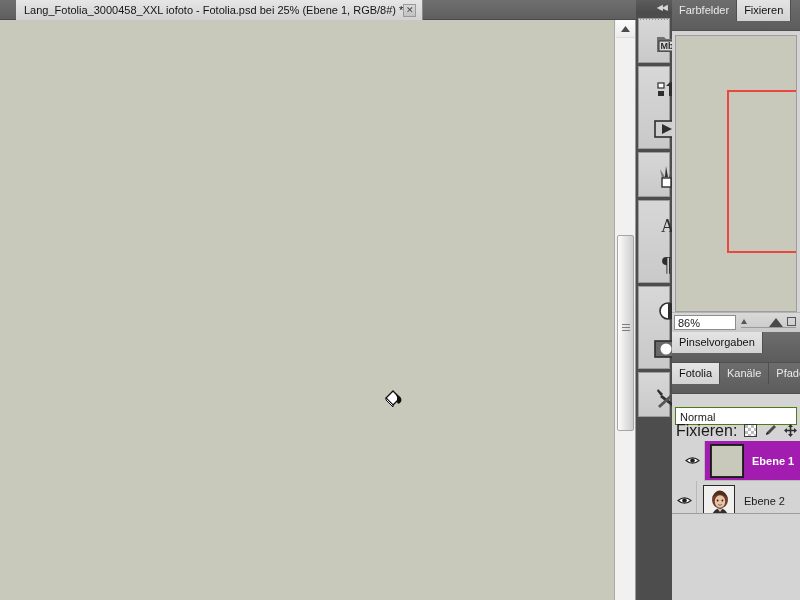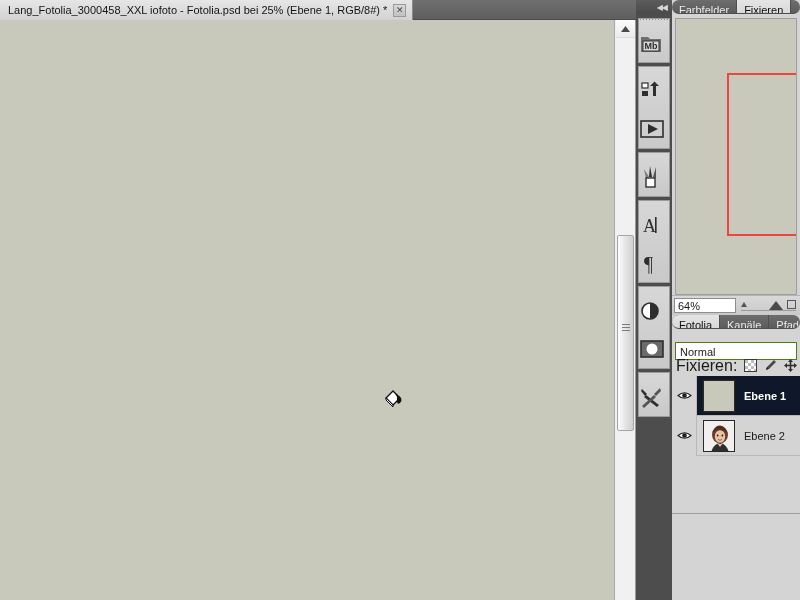--- a/index.html
+++ b/index.html
@@ -13,23 +13,23 @@
   }
   #app { position: relative; width: 800px; height: 600px; }
 
   
   #tabbar {
     position: absolute; left: 0; top: 0; width: 636px; height: 20px;
     background: linear-gradient(#6f6f6f, #5f5f5f);
     border-bottom: 1px solid #4a4a4a;
   }
   #doc-tab {
-    position: absolute; left: 0; top: 0; height: 20px;
+    position: absolute; left: 16px; top: 0; height: 20px;
     padding: 0 6px 0 8px;
-    display: flex; align-items: center; gap: 6px;
+    display: flex; align-items: center; 
     background: linear-gradient(#e6e6e6, #d2d2d2);
     border-right: 1px solid #8a8a8a;
     font-size: 11px; color: #141414; white-space: nowrap;
   }
   #doc-tab-title { line-height: 20px; }
   #tab-close {
     width: 13px; height: 13px;
     border: 1px solid #9a9a9a;
     background: linear-gradient(#d8d8d8, #c2c2c2);
     display: flex; align-items: center; justify-content: center;
@@ -96,38 +96,37 @@
   }
   .dock-group:first-of-type { margin-top: 2px; }
   .dock-grip {
     position: absolute; top: 2px; left: 3px; right: 3px; height: 2px;
     background-image: radial-gradient(#8e8e8e 40%, transparent 41%);
     background-size: 3px 3px;
   }
   .dock-btn {
     position: relative;
     width: 40px; height: 38px;
-    display: flex; align-items: center; justify-content: flex-start;
+    display: flex; align-items: center; justify-content: flex-end;
     cursor: pointer;
   }
   .dock-btn svg { display: block; }
 
   
   #right-col {
     position: absolute; left: 672px; top: 0; width: 128px; height: 600px;
     background: #d4d4d4;
   }
 
   
   .tabstrip {
-    display: flex; height: 14px;
+    display: flex; height: 31px;
     background: linear-gradient(#6d6d6d, #5c5c5c);
     border-bottom: 1px solid #4f4f4f;
     overflow: hidden;
-    border-radius: 9px;
   }
   .ptab {
     padding: 0 7px; height: 21px; line-height: 21px;
     font-size: 11px; color: #e9e9e9;
     border-right: 1px solid #4f4f4f;
     white-space: nowrap; cursor: pointer;
   }
   .ptab.active {
     background: linear-gradient(#e4e4e4, #d3d3d3);
     color: #111;
@@ -203,21 +202,21 @@
   }
   #lock-label { font-size: 16px; color: #1a1a1a; }
   .lock-ico { width: 13px; height: 13px; cursor: pointer; }
 
   .layer-row {
     display: flex; align-items: center;
     height: 40px;
     border-bottom: 1px solid #b9b9b9;
     cursor: pointer;
   }
-  .layer-row.selected { background: #0f172a; }
+  .layer-row.selected { background: #a21caf; margin-left: 8px; }
   .layer-row.selected .layer-name { color: #fff; font-weight: bold; }
   .eye-cell {
     width: 25px; height: 40px;
     display: flex; align-items: center; justify-content: center;
     border-right: 1px solid #b9b9b9;
     background: #d4d4d4;
   }
   .layer-thumb {
     width: 32px; height: 32px;
     margin-left: 6px;
@@ -367,30 +366,35 @@
 
     <div id="nav-panel">
       <div class="tabstrip">
         <div class="ptab">Farbfelder</div>
         <div class="ptab active">Fixieren</div>
       </div>
       <div id="nav-view">
         <div id="nav-viewbox"></div>
       </div>
       <div id="nav-footer">
-        <div id="nav-zoom-field">64%</div>
+        <div id="nav-zoom-field">86%</div>
         <div id="nav-slider">
           <div id="nav-slider-track"></div>
           <div id="nav-zoom-out"></div>
           <div id="nav-slider-thumb"></div>
           <div id="nav-zoom-in"></div>
         </div>
       </div>
     </div>
 
+    <div id="brush-strip">
+      <div class="tabstrip">
+        <div class="ptab active">Pinselvorgaben</div>
+      </div>
+    </div>
 
     <div id="layers-panel">
       <div class="tabstrip">
         <div class="ptab active">Fotolia</div>
         <div class="ptab">Kanäle</div>
         <div class="ptab">Pfade</div>
       </div>
 
       <div id="blend-row">
         <div id="blend-select">Normal</div>

